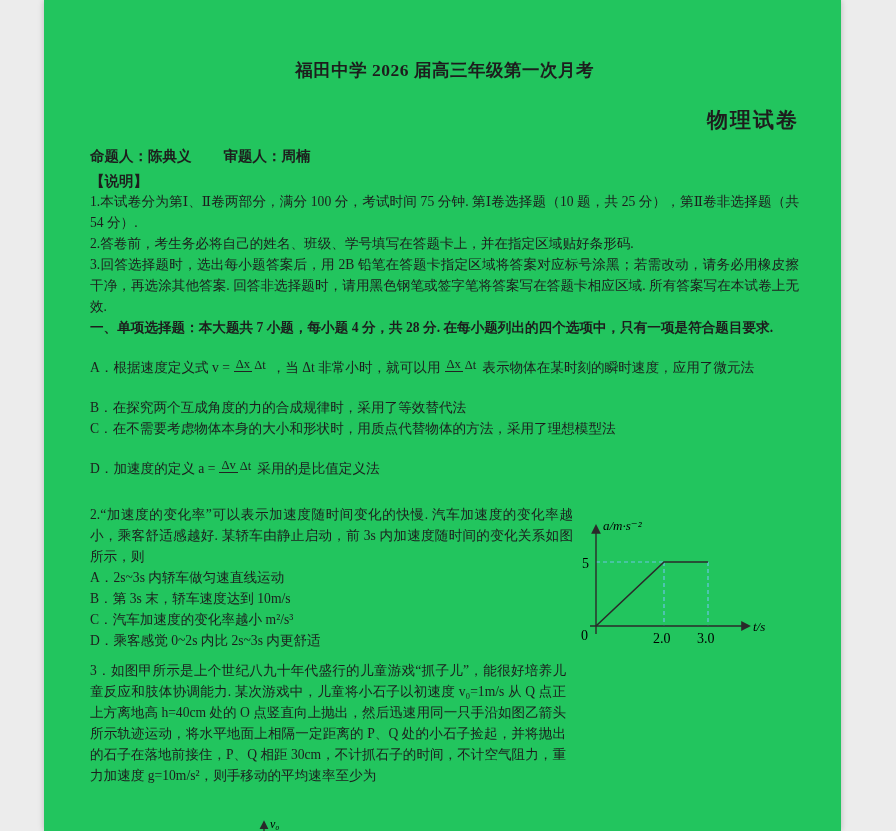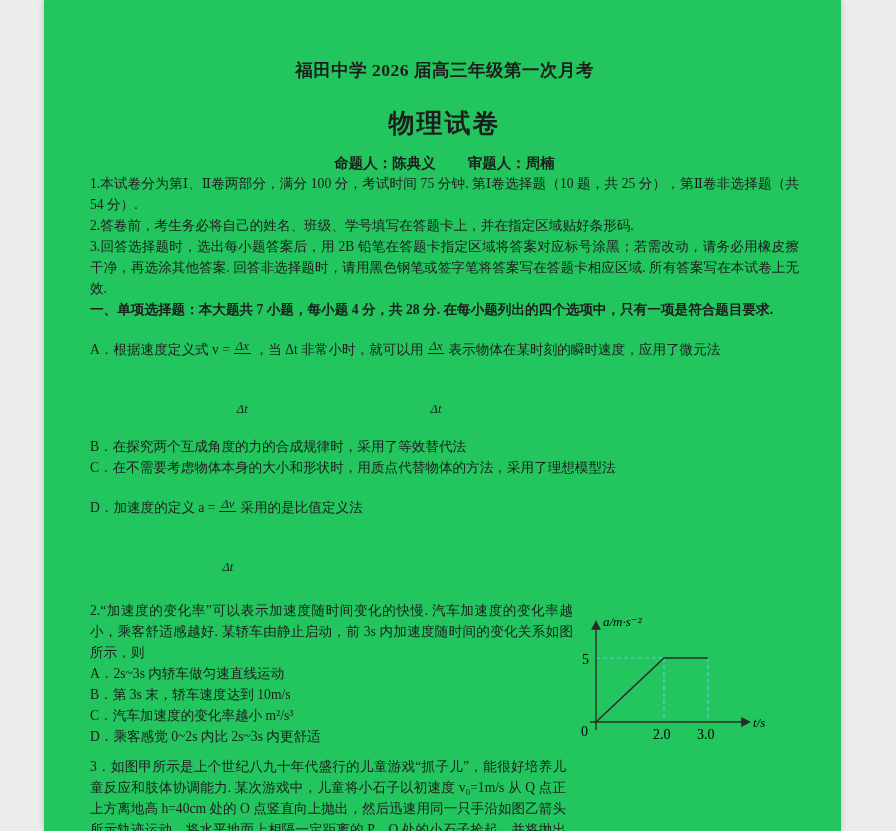--- a/index.html
+++ b/index.html
@@ -18,44 +18,44 @@
     box-shadow: 0 0 6px rgba(0,0,0,0.22);
     box-sizing: border-box;
     padding: 58px 42px 0 46px;
     overflow: hidden;
   }
   .title {
     text-align: center; font-size: 17.5px; font-weight: bold;
     margin: 0; letter-spacing: 0.5px;
   }
   .subtitle {
-    text-align: center; font-size: 26px; font-weight: bold;
+    text-align: right; font-size: 21px; font-weight: bold;
     margin: 24px 0 8px 0; letter-spacing: 2px;
   }
   .byline {
-    text-align: center; font-size: 14.5px; font-weight: bold;
+    text-align: left; font-size: 14.5px; font-weight: bold;
     margin-top: 13px;
   }
   .byline .sep { display: inline-block; width: 2.2em; }
   .notes-header { font-weight: bold; font-size: 14.5px; margin-top: 6px; }
   p.body-line {
     font-size: 13.6px; line-height: 21px; margin: 0;
     text-align: justify;
   }
   .section-header { font-weight: bold; }
   .emph {
     -webkit-text-emphasis: filled dot; -webkit-text-emphasis-position: under right;
     text-emphasis: filled dot; text-emphasis-position: under right;
   }
   .opt-line { margin: 0; font-size: 13.6px; line-height: 21px; }
   .opt-frac-line { margin: 19px 0; display: flex; align-items: flex-start; flex-wrap: wrap; }
   .frac {
-    display: inline-flex; flex-direction: column; align-items: center;
-    vertical-align: middle; margin: 0 4px; font-style: italic;
-    font-size: 12.5px; line-height: 1.15; gap: 48px;
+    display: inline-flex; flex-direction: row; align-items: center;
+    vertical-align: middle; margin: 0 4px; 
+    font-size: 12.5px; line-height: 1.15;
   }
   .frac .num { border-bottom: 1px solid #222; padding: 0 2px; }
   .frac .den { padding: 0 2px; }
   .q2-row { display: flex; margin-top: 25px; }
   .q2-left { width: 505px; }
   .q2-graph { margin-left: auto; margin-right: 28px; margin-top: 10px; }
   .q3-row { display: flex; margin-top: 6px; flex-direction: column; }
   .q3-left { width: 476px; }
   .q3-figs { margin-left: 14px; display: flex; align-items: flex-end; margin-top: 28px; }
   .fig-jia { text-align: center; }
@@ -67,20 +67,21 @@
 
 <div class="canvas">
   <div class="page">
 
     <h1 class="title">福田中学 2026 届高三年级第一次月考</h1>
     <h2 class="subtitle">物理试卷</h2>
     <div class="byline">
       <span>命题人：陈典义</span><span class="sep"></span><span>审题人：周楠</span>
     </div>
 
+    <div class="notes-header">【说明】</div>
     <p class="body-line">1.本试卷分为第Ⅰ、Ⅱ卷两部分，满分 100 分，考试时间 75 分钟. 第Ⅰ卷选择题（10 题，共 25 分），第Ⅱ卷非选择题（共 54 分）.</p>
     <p class="body-line">2.答卷前，考生务必将自己的姓名、班级、学号填写在答题卡上，并在指定区域贴好条形码.</p>
     <p class="body-line">3.回答选择题时，选出每小题答案后，用 2B 铅笔在答题卡指定区域将答案对应标号涂黑；若需改动，请务必用橡皮擦干净，再选涂其他答案. 回答非选择题时，请用黑色钢笔或签字笔将答案写在答题卡相应区域. 所有答案写在本试卷上无效.</p>
 
     <p class="body-line section-header">一、单项选择题：本大题共 7 小题，每小题 4 分，共 28 分. 在每小题列出的四个选项中，只有一项是符合题目要求.</p>
 
     <div>
 
       <div class="opt-line opt-frac-line">
         <span>A．根据速度定义式 v =</span>

